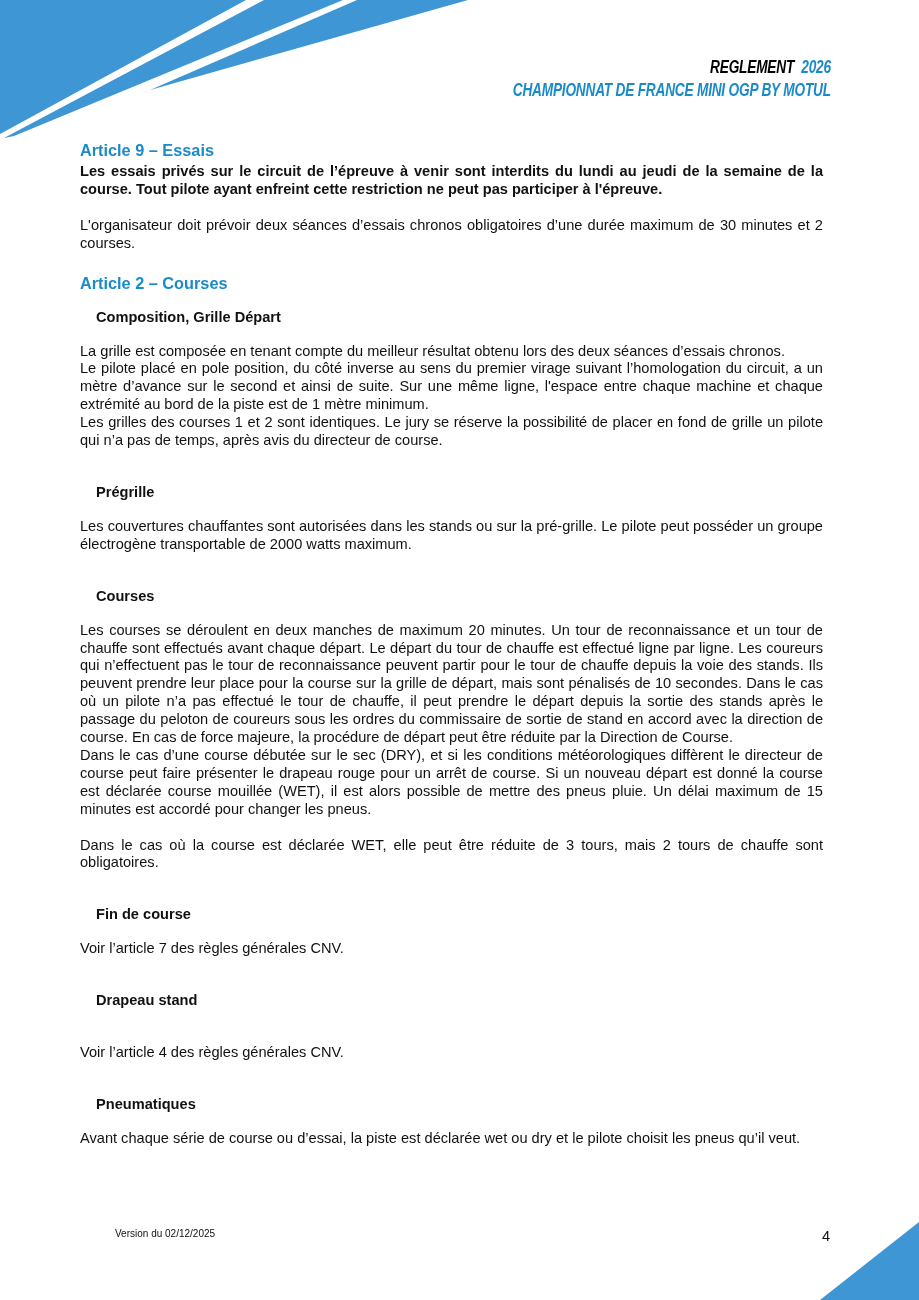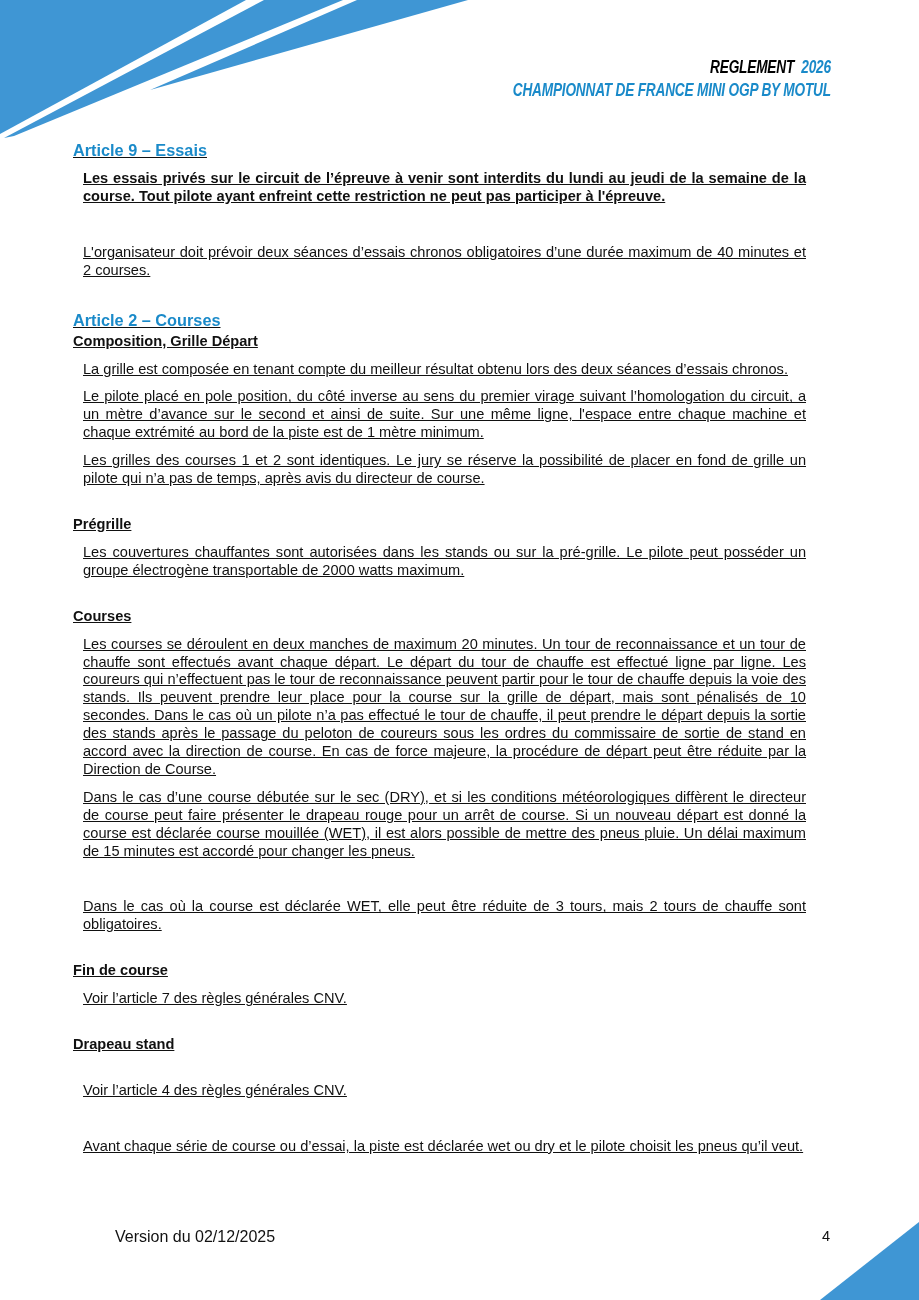--- a/index.html
+++ b/index.html
@@ -6,29 +6,29 @@
   body { width: 919px; height: 1300px; position: relative; overflow: hidden;
          font-family: "Liberation Sans", sans-serif; color: #111; }
   .deco { position: absolute; left: 0; top: 0; }
   .deco-br { position: absolute; left: 0; top: 0; }
   .hdr { position: absolute; right: 88px; top: 56px; text-align: right;
          font-family: "Liberation Sans", sans-serif; font-weight: bold; font-style: italic;
          transform: scaleX(0.72); transform-origin: right top; letter-spacing: -0.3px; }
   .hdr-line1 { font-size: 19px; line-height: 22px; color: #000; }
   .hdr-line1 .year { color: #1a8ac9; margin-left: 10px; }
   .hdr-line2 { font-size: 19px; line-height: 24px; color: #1a8ac9; white-space: nowrap; }
-  .content { position: absolute; left: 73px; top: 140px; width: 743px;
-             font-size: 14.6px; line-height: 17.9px; text-align: justify; text-decoration: underline; }
+  .content { position: absolute; left: 80px; top: 140px; width: 743px;
+             font-size: 14.6px; line-height: 17.9px; text-align: justify; }
   .article-title { color: #1a8ac9; font-weight: bold; font-size: 16.3px; margin: 0 0 3px 0; line-height: 20px; }
-  .sub { font-weight: bold; margin: 0; }
-  p { margin: 10px; }
+  .sub { font-weight: bold; margin: 16px; }
+  p { margin: 0; }
   .b { font-weight: bold; }
   .gap { height: 18px; }
   .gap-l { height: 20px; }
-  .footer-version { position: absolute; left: 115px; top: 1228px; font-size: 16px; }
+  .footer-version { position: absolute; left: 115px; top: 1228px; font-size: 10px; }
   .footer-page { position: absolute; left: 822px; top: 1228px; font-size: 14.6px; }
 </style>
 </head>
 <body>
 
 <svg class="deco" width="919" height="145" viewBox="0 0 919 145">
   <polygon points="0,0 246,0 0,134" fill="#3f96d4"></polygon>
   <polygon points="264,0 343,0 14,136 4,138" fill="#3f96d4"></polygon>
   <polygon points="357,0 468,0 150,90" fill="#3f96d4"></polygon>
 </svg>
@@ -42,21 +42,21 @@
     <span>REGLEMENT</span><span class="year">2026</span>
   </div>
   <div class="hdr-line2">CHAMPIONNAT DE FRANCE MINI OGP BY MOTUL</div>
 </div>
 
 <div class="content">
 
   <h2 class="article-title">Article 9 – Essais</h2>
   <p class="b">Les essais privés sur le circuit de l’épreuve à venir sont interdits du lundi au jeudi de la semaine de la course. Tout pilote ayant enfreint cette restriction ne peut pas participer à l'épreuve.</p>
   <div class="gap"></div>
-  <p>L'organisateur doit prévoir deux séances d’essais chronos obligatoires d’une durée maximum de 40 minutes et 2 courses.</p>
+  <p>L'organisateur doit prévoir deux séances d’essais chronos obligatoires d’une durée maximum de 30 minutes et 2 courses.</p>
   <div class="gap-l"></div>
 
   <h2 class="article-title">Article 2 – Courses</h2>
 
   <p class="sub">Composition, Grille Départ</p>
   <p>La grille est composée en tenant compte du meilleur résultat obtenu lors des deux séances d’essais chronos.</p>
   <p>Le pilote placé en pole position, du côté inverse au sens du premier virage suivant l’homologation du circuit, a un mètre d’avance sur le second et ainsi de suite. Sur une même ligne, l'espace entre chaque machine et chaque extrémité au bord de la piste est de 1 mètre minimum.</p>
   <p>Les grilles des courses 1 et 2 sont identiques. Le jury se réserve la possibilité de placer en fond de grille un pilote qui n’a pas de temps, après avis du directeur de course.</p>
   <div class="gap"></div>
 
@@ -74,17 +74,18 @@
   <p class="sub">Fin de course</p>
   <p>Voir l’article 7 des règles générales CNV.</p>
   <div class="gap"></div>
 
   <p class="sub">Drapeau stand</p>
   <div class="gap"></div>
 
   <p>Voir l’article 4 des règles générales CNV.</p>
   <div class="gap"></div>
 
+  <p class="sub">Pneumatiques</p>
   <p>Avant chaque série de course ou d’essai, la piste est déclarée wet ou dry et le pilote choisit les pneus qu’il veut.</p>
 </div>
 
 <div class="footer-version">Version du 02/12/2025</div>
 <div class="footer-page">4</div>
 
 </body></html>

